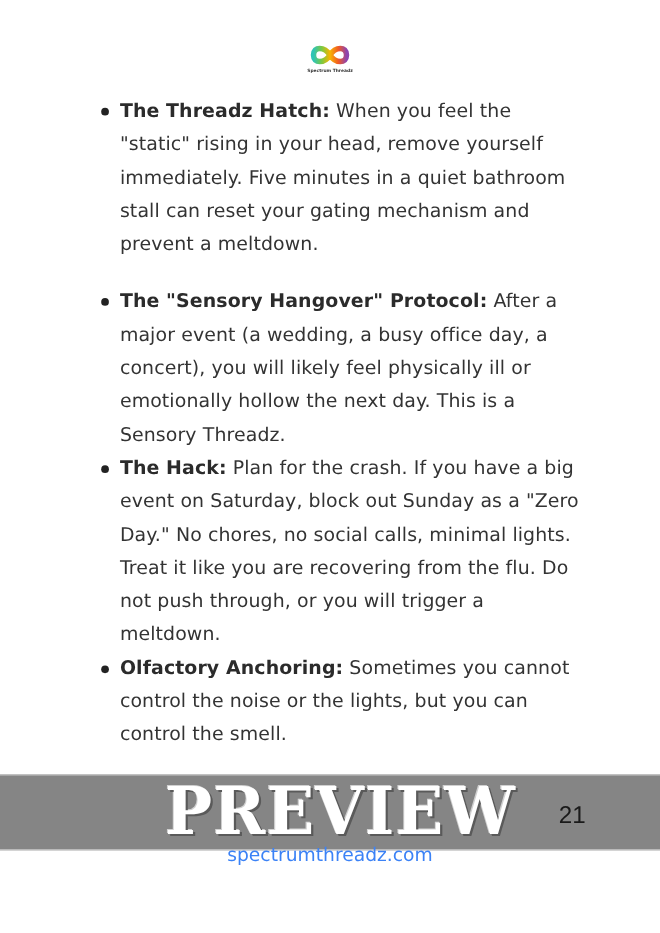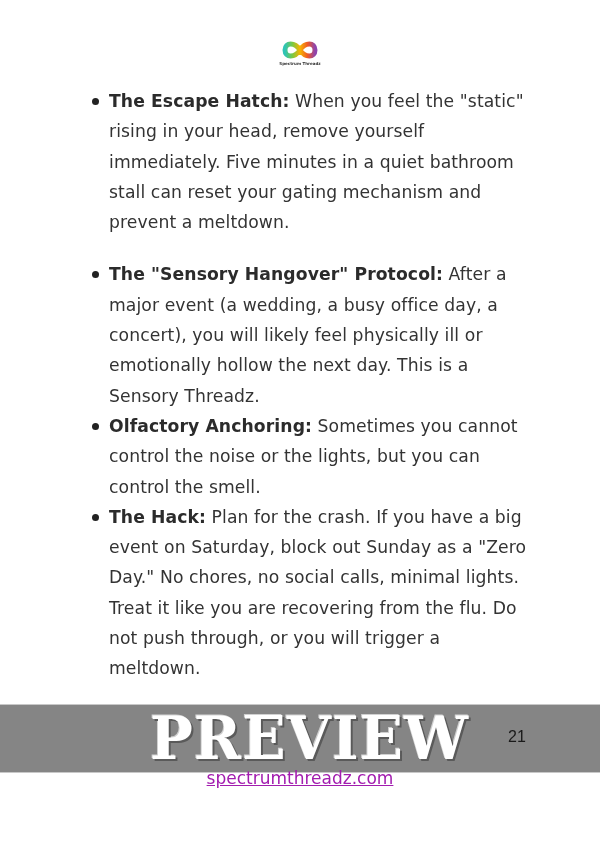--- a/index.html
+++ b/index.html
@@ -17,23 +17,23 @@
     .item b { font-weight: bold; color: #2b2b2b; }
     .gap { height: 22px; }
 
     .band { position: absolute; left: 0; top: 704px; width: 600px; height: 67px; background: #858585;
       border-top: 1px solid #c8c8c8; border-bottom: 1px solid #c8c8c8; }
     .preview { position: absolute; left: 150px; top: 703px; width: 318px; text-align: center;
       font-family: "DejaVu Serif", serif; font-size: 57px; line-height: 70px; color: #ffffff;
       letter-spacing: 1px; font-weight: bold;
       text-shadow: 2px 2px 0 #5a5a5a, -1px -1px 0 #d0d0d0; transform: scaleY(1.05); }
     .page-num { position: absolute; left: 508px; top: 728px; font-family: "Liberation Sans", sans-serif;
-      font-size: 16px; color: #1a1a1a; }
+      font-size: 22px; color: #1a1a1a; }
     .site-link { position: absolute; left: 0; width: 600px; top: 768px; text-align: center;
-      font-size: 17px; color: #a21caf; text-decoration: underline; }
+      font-size: 17px; color: #3b82f6; }
   </style>
 </head>
 <body>
 
 <div class="logo">
   <svg width="40" height="20" viewBox="0 0 40 20">
     <defs>
       <linearGradient id="rg" x1="0" y1="0" x2="1" y2="0">
         <stop offset="0" stop-color="#2ec4b6"></stop>
         <stop offset="0.25" stop-color="#7ac943"></stop>
@@ -43,33 +43,33 @@
       </linearGradient>
     </defs>
     <path d="M20 10 C15 2, 5 2, 5 10 C5 18, 15 18, 20 10 C25 2, 35 2, 35 10 C35 18, 25 18, 20 10 Z" fill="none" stroke="url(#rg)" stroke-width="5" stroke-linecap="round"></path>
   </svg>
   <div class="logo-text">Spectrum Threadz</div>
 </div>
 
 <ul class="list">
   <li class="item">
     <span class="bullet"></span>
-    <b>The Escape Hatch:</b><span> When you feel the "static" rising in your head, remove yourself immediately. Five minutes in a quiet bathroom stall can reset your gating mechanism and prevent a meltdown.</span>
+    <b>The Threadz Hatch:</b><span> When you feel the "static" rising in your head, remove yourself immediately. Five minutes in a quiet bathroom stall can reset your gating mechanism and prevent a meltdown.</span>
   </li>
   <li class="gap"></li>
   <li class="item">
     <span class="bullet"></span>
     <b>The "Sensory Hangover" Protocol:</b><span> After a major event (a wedding, a busy office day, a concert), you will likely feel physically ill or emotionally hollow the next day. This is a Sensory Threadz.</span>
   </li>
   <li class="item">
     <span class="bullet"></span>
-    <b>Olfactory Anchoring:</b><span> Sometimes you cannot control the noise or the lights, but you can control the smell.</span>
+    <b>The Hack:</b><span> Plan for the crash. If you have a big event on Saturday, block out Sunday as a "Zero Day." No chores, no social calls, minimal lights. Treat it like you are recovering from the flu. Do not push through, or you will trigger a meltdown.</span>
   </li>
   <li class="item">
     <span class="bullet"></span>
-    <b>The Hack:</b><span> Plan for the crash. If you have a big event on Saturday, block out Sunday as a "Zero Day." No chores, no social calls, minimal lights. Treat it like you are recovering from the flu. Do not push through, or you will trigger a meltdown.</span>
+    <b>Olfactory Anchoring:</b><span> Sometimes you cannot control the noise or the lights, but you can control the smell.</span>
   </li>
 </ul>
 
 <div class="band"></div>
 <div class="preview">PREVIEW</div>
 <div class="page-num">21</div>
 <a class="site-link">spectrumthreadz.com</a>
 
 </body></html>

